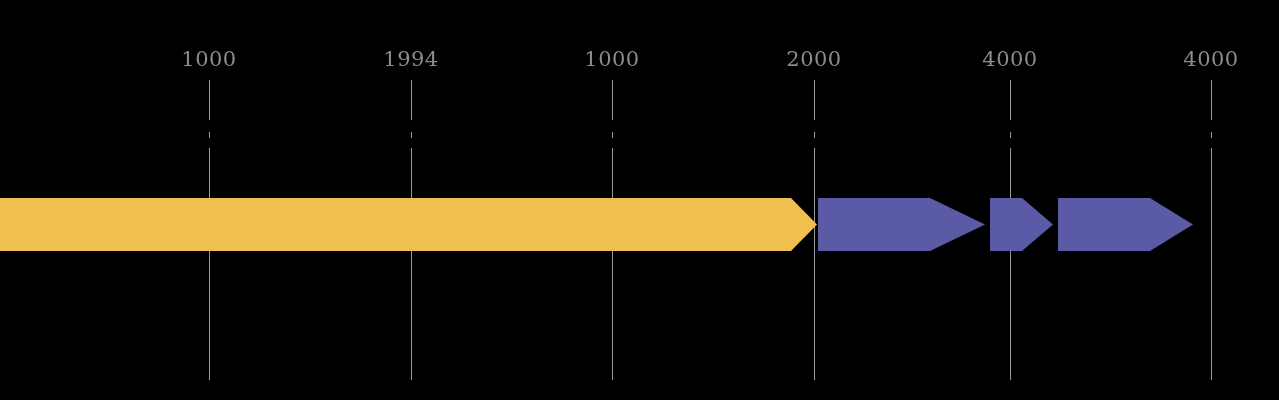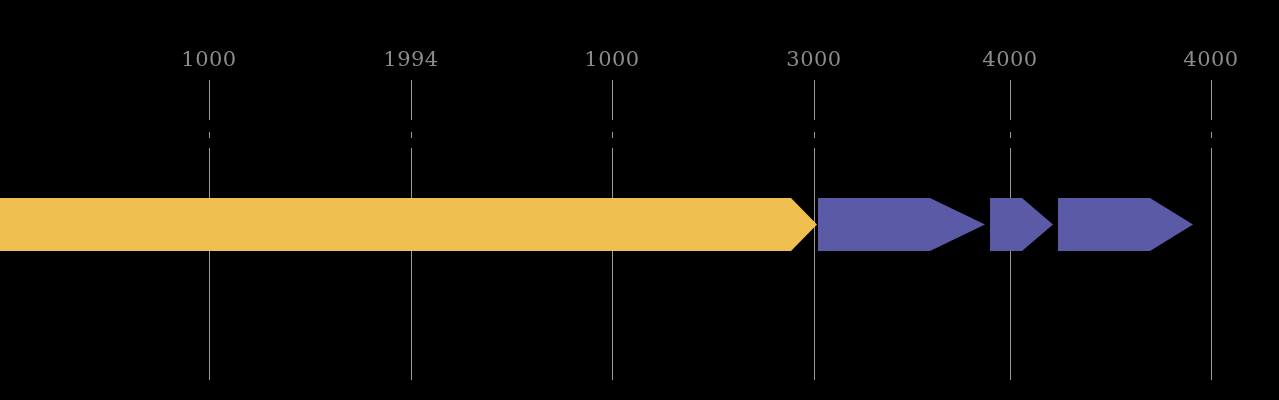--- a/index.html
+++ b/index.html
@@ -62,21 +62,21 @@
       <div class="gridline" style="left: 411px; top: 80px; height: 300px;"></div>
       <div class="gridline" style="left: 612px; top: 80px; height: 300px;"></div>
       <div class="gridline" style="left: 814px; top: 80px; height: 300px;"></div>
       <div class="gridline" style="left: 1010px; top: 80px; height: 300px;"></div>
       <div class="gridline" style="left: 1211px; top: 80px; height: 300px;"></div>
     </div>
   <div id="tick-labels">
       <div class="tick-label" style="left: 209px; top: 48px;">1000</div>
       <div class="tick-label" style="left: 411px; top: 48px;">1994</div>
       <div class="tick-label" style="left: 612px; top: 48px;">1000</div>
-      <div class="tick-label" style="left: 814px; top: 48px;">3000</div>
+      <div class="tick-label" style="left: 814px; top: 48px;">2000</div>
       <div class="tick-label" style="left: 1010px; top: 48px;">4000</div>
       <div class="tick-label" style="left: 1211px; top: 48px;">4000</div>
     </div>
   <div id="features">
       <div class="feature" style="left: 0px; top: 198px; width: 817px; height: 53px;">
         <svg viewBox="0 0 817 53" preserveAspectRatio="none">
           <polygon points="0,0 791,0 817,26.5 791,53 0,53" fill="#EFC050"></polygon>
         </svg>
       </div>
       <div class="feature" style="left: 818px; top: 198px; width: 167px; height: 53px;">

